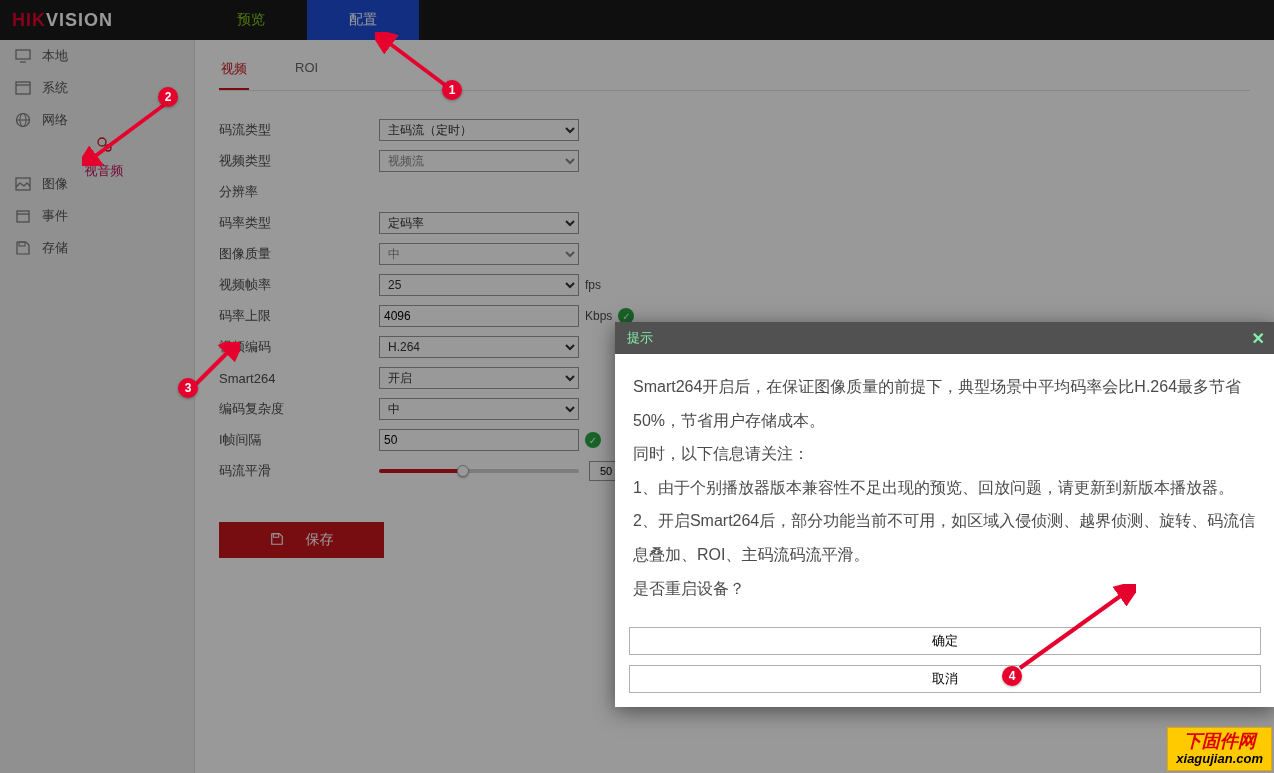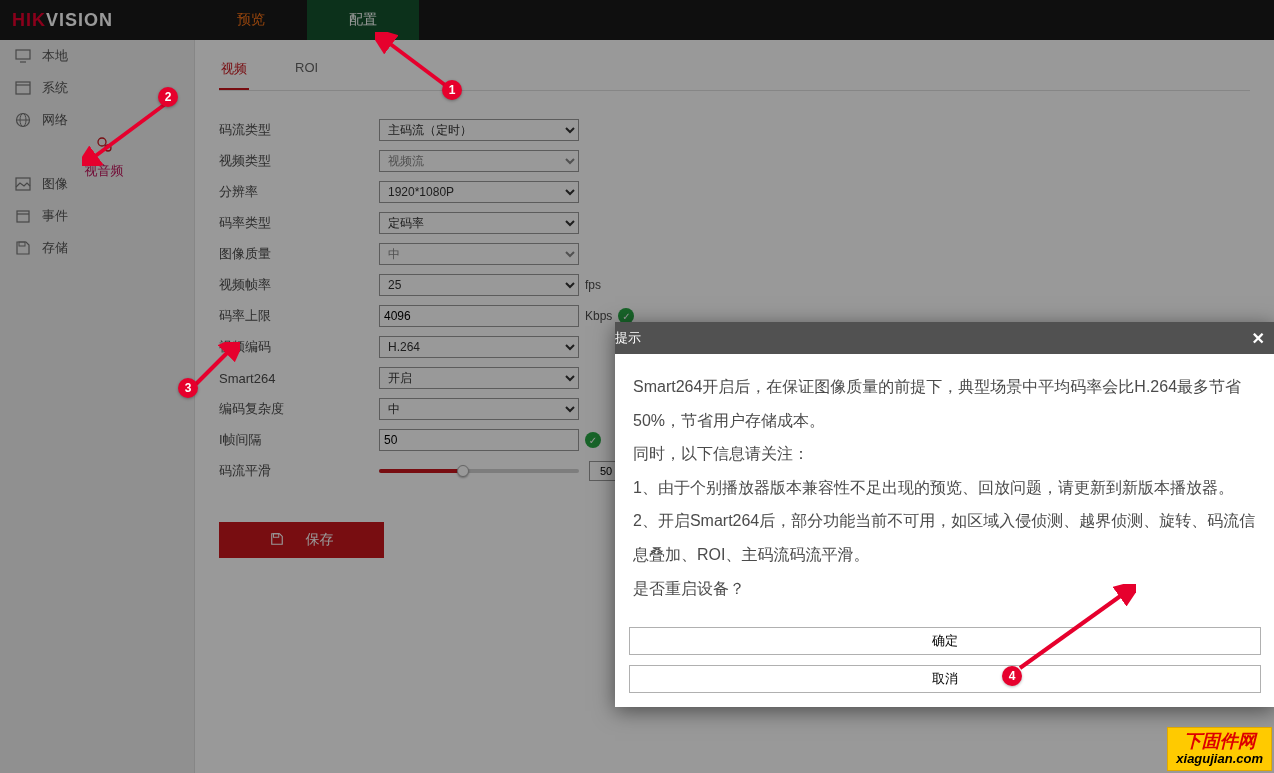--- a/index.html
+++ b/index.html
@@ -1,22 +1,22 @@
 <!DOCTYPE html>
 <html><head>
 <meta charset="utf-8">
 <style>
 * { margin: 0; padding: 0; box-sizing: border-box; font-family: "Microsoft YaHei", Arial, sans-serif; }
 body { width: 1274px; height: 773px; background: #fff; position: relative; overflow: hidden; }
 
 .header { height: 40px; background: #1a1a1a; display: flex; align-items: center; }
 .logo { width: 195px; padding-left: 12px; color: #fff; font-weight: bold; font-size: 18px; letter-spacing: 1px; }
 .logo .hik { color: #e6002d; }
-.top-nav-item { width: 112px; height: 40px; display: flex; align-items: center; justify-content: center; color: #f97316; font-size: 14px; cursor: pointer; }
-.top-nav-item.active { background: #14532d; color: #fff; }
+.top-nav-item { width: 112px; height: 40px; display: flex; align-items: center; justify-content: center; color: #84cc16; font-size: 14px; cursor: pointer; }
+.top-nav-item.active { background: #1d4ed8; color: #fff; }
 
 .main { display: flex; height: calc(100% - 40px); }
 .sidebar { width: 195px; background: #f0f0f0; border-right: 1px solid #e0e0e0; }
 .side-item { height: 32px; display: flex; align-items: center; padding-left: 14px; color: #555; font-size: 13px; cursor: pointer; gap: 10px; }
 .side-item.active { color: #be185d; flex-direction: column; }
 .side-icon { width: 18px; height: 18px; display: inline-flex; align-items: center; justify-content: center; }
 
 .content { flex: 1; background: #fff; padding: 14px 24px; position: relative; }
 .sub-tabs { display: flex; gap: 44px; border-bottom: 1px solid #e0e0e0; margin-bottom: 24px; }
 .sub-tab { padding: 6px 2px 10px; color: #666; font-size: 13px; cursor: pointer; border-bottom: 2px solid transparent; }
@@ -38,21 +38,21 @@
 
 .save-btn { width: 165px; height: 36px; background:#c8161d; color:#fff; border:none; display:flex; align-items:center; justify-content:center; gap:22px; font-size:14px; margin-top: 36px; cursor:pointer; }
 
 
 .badge { position:absolute; width:20px; height:20px; border-radius:50%; background:#e6002d; color:#fff; font-size:12px; display:flex; align-items:center; justify-content:center; font-weight:bold; z-index:50; box-shadow:0 1px 3px rgba(0,0,0,0.3); }
 .arrow { position:absolute; z-index:49; }
 
 
 .overlay { position:absolute; inset:0; background:rgba(0,0,0,0.40); z-index:20; }
 .modal { position:absolute; left:615px; top:322px; width:660px; background:#fff; z-index:30; box-shadow:0 4px 20px rgba(0,0,0,0.5); }
-.modal-head { height:32px; background:#515151; color:#ffffff; display:flex; align-items:center; justify-content:space-between; padding:0 10px 0 0; font-size:13px; }
+.modal-head { height:32px; background:#515151; color:#86efac; display:flex; align-items:center; justify-content:space-between; padding:0 10px 0 12px; font-size:13px; }
 .modal-close { cursor:pointer; font-size:16px; font-weight:bold; }
 .modal-body { padding:16px 18px 12px; font-size:16px; color:#4b4b4b; line-height:2.1; }
 .modal-foot { display:flex; justify-content:flex-end; gap:10px; padding:10px 14px 14px;flex-direction:column; }
 .m-btn { min-width:60px; height:28px; border:1px solid #b0b0b0; background:#fff; font-size:13px; cursor:pointer; padding:0 14px; }
 
 .watermark { position:absolute; right:2px; bottom:2px; background:#ffca00; padding:4px 8px; font-weight:bold; font-size:18px; color:#d00; font-style:italic; text-align:center; line-height:1.1; z-index:60; border:1px solid #e0a800;}
 .watermark .sub { font-size:13px; color:#000; font-style:italic; }
 </style>
 </head>
 <body>
@@ -142,21 +142,20 @@
     <div class="form-row">
         <span class="form-label">码流类型</span>
       <select class="form-select"><option>主码流（定时）</option></select>
       </div>
     <div class="form-row">
         <span class="form-label">视频类型</span>
       <select class="form-select" style="color:#888"><option>视频流</option></select>
       </div>
     <div class="form-row">
         <span class="form-label">分辨率</span>
-      <select class="form-select"><option>1920*1080P</option></select>
       </div>
     <div class="form-row">
         <span class="form-label">码率类型</span>
       <select class="form-select"><option>定码率</option></select>
       </div>
     <div class="form-row">
         <span class="form-label">图像质量</span>
       <select class="form-select" style="color:#888"><option>中</option></select>
       </div>
     <div class="form-row">

